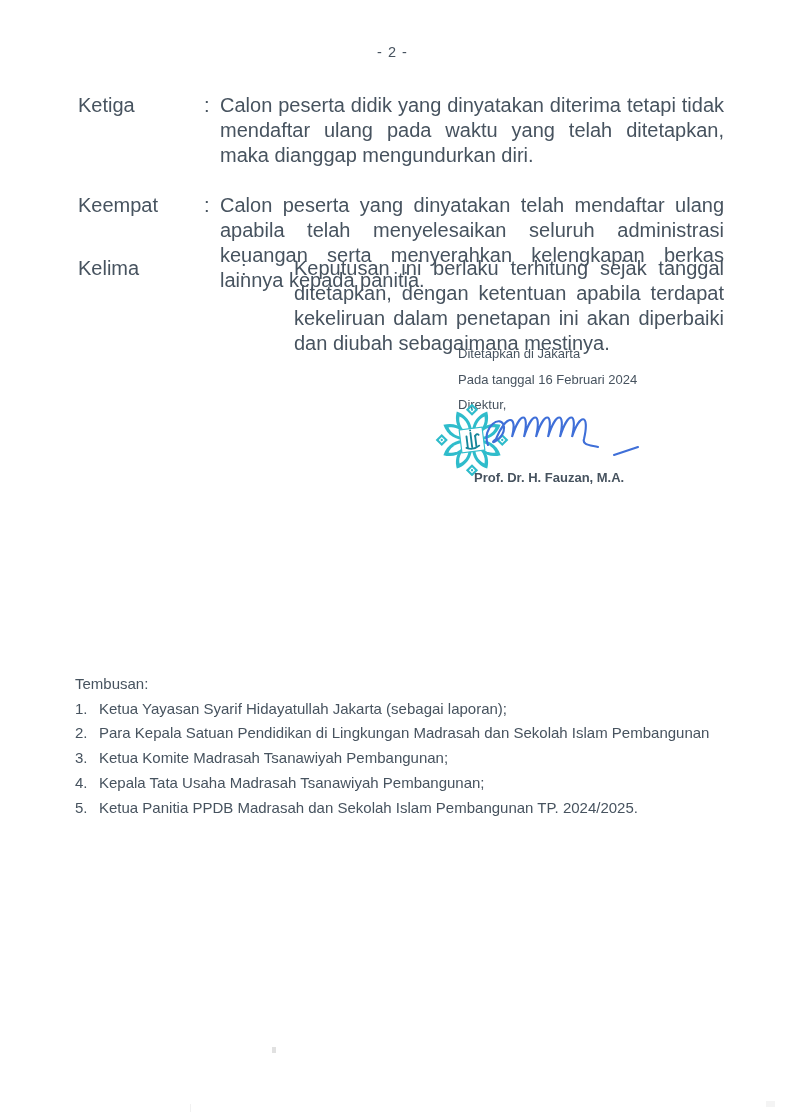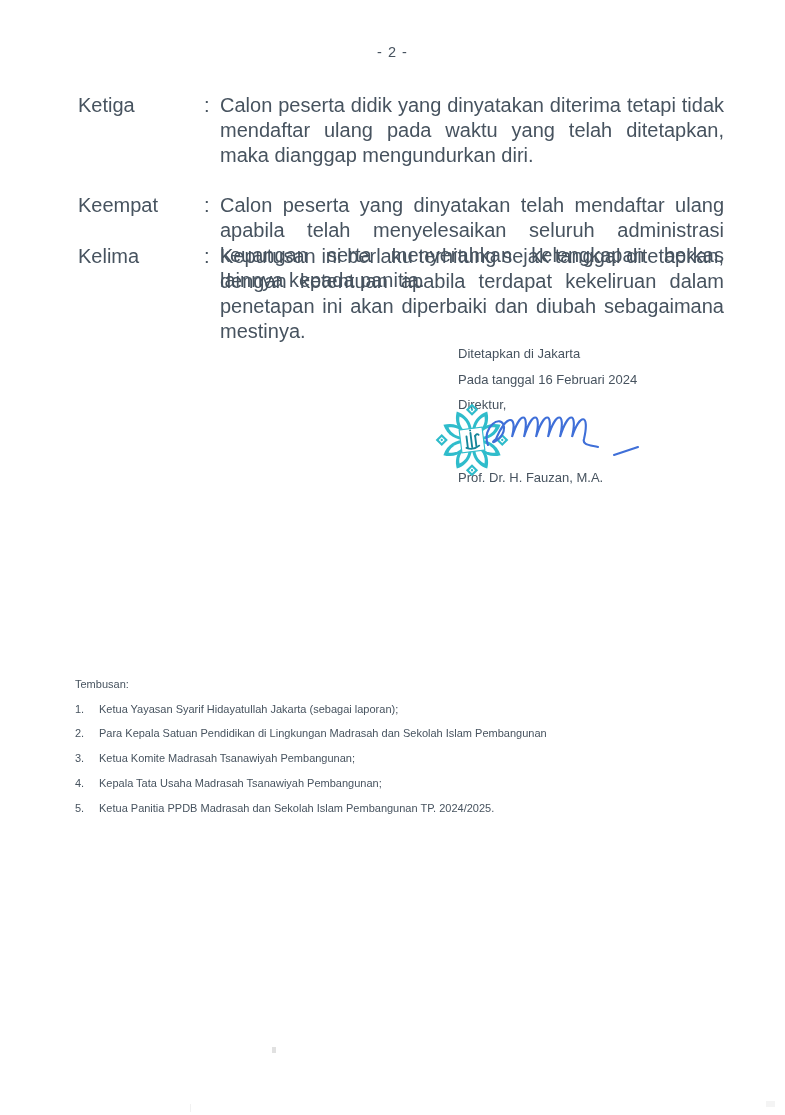--- a/index.html
+++ b/index.html
@@ -35,21 +35,21 @@
     line-height: 25px;
   }
   .decision-row .label { text-align: left; }
   .decision-row .colon { text-align: left; }
   .decision-row .body {
     text-align: justify;
     text-justify: inter-word;
   }
   #decision-0 { top: 93px; }
   #decision-1 { top: 156px; margin-top: 37px; }
-  #decision-2 { top: 244px; }
+  #decision-2 { top: 256px; gap: 37px; }
 
   .signature-block {
     position: absolute;
     left: 458px;
     top: 341px;
     width: 300px;
     font-size: 13px;
     line-height: 25.5px;
   }
   .stamp {
@@ -61,32 +61,32 @@
   }
   .handwritten-signature {
     position: absolute;
     left: 20px;
     top: 68px;
     width: 172px;
     height: 52px;
   }
   .signer-name {
     position: absolute;
-    left: 0;
+    left: 16px;
     top: 124px;
-    font-weight: normal;
+    font-weight: bold;
     white-space: nowrap;
   }
 
   .tembusan-block {
     position: absolute;
     left: 75px;
     top: 672px;
     width: 650px;
-    font-size: 11px;
+    font-size: 15px;
     line-height: 24.7px;
   }
   .tembusan-item {
     display: grid;
     grid-template-columns: 24px 1fr;
   }
   .tembusan-item .num { text-align: left; }
 
   .scan-artifact {
     position: absolute;

